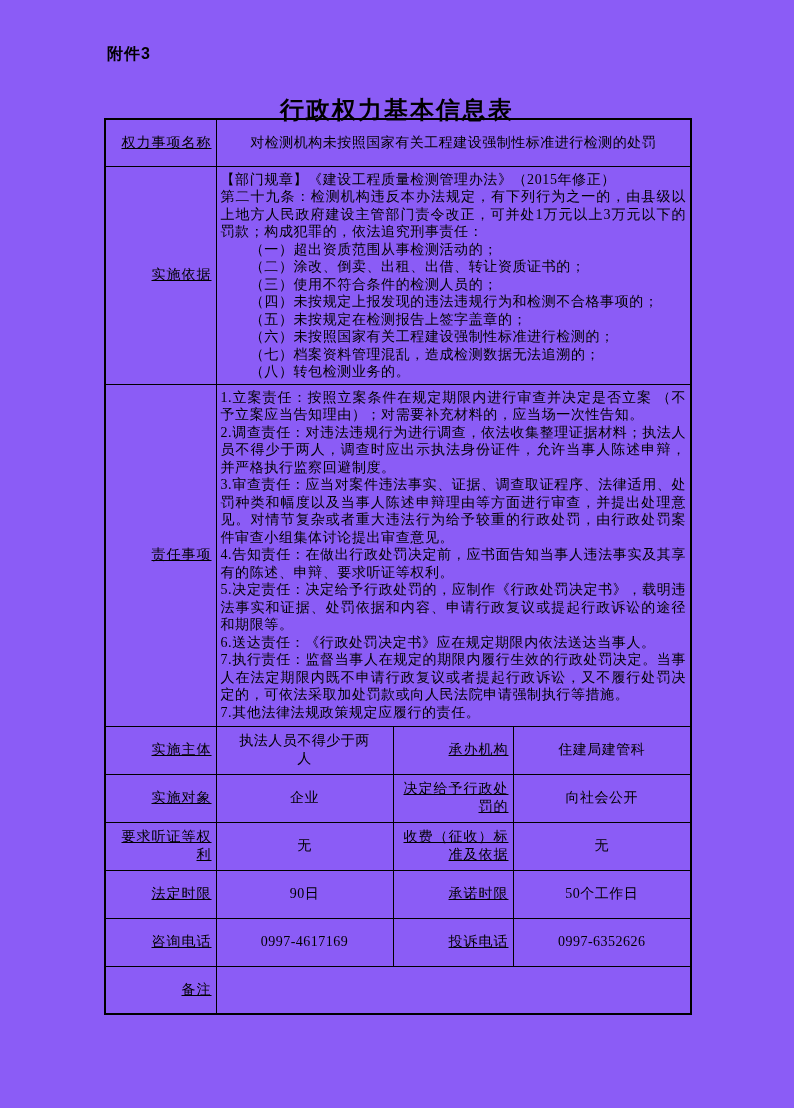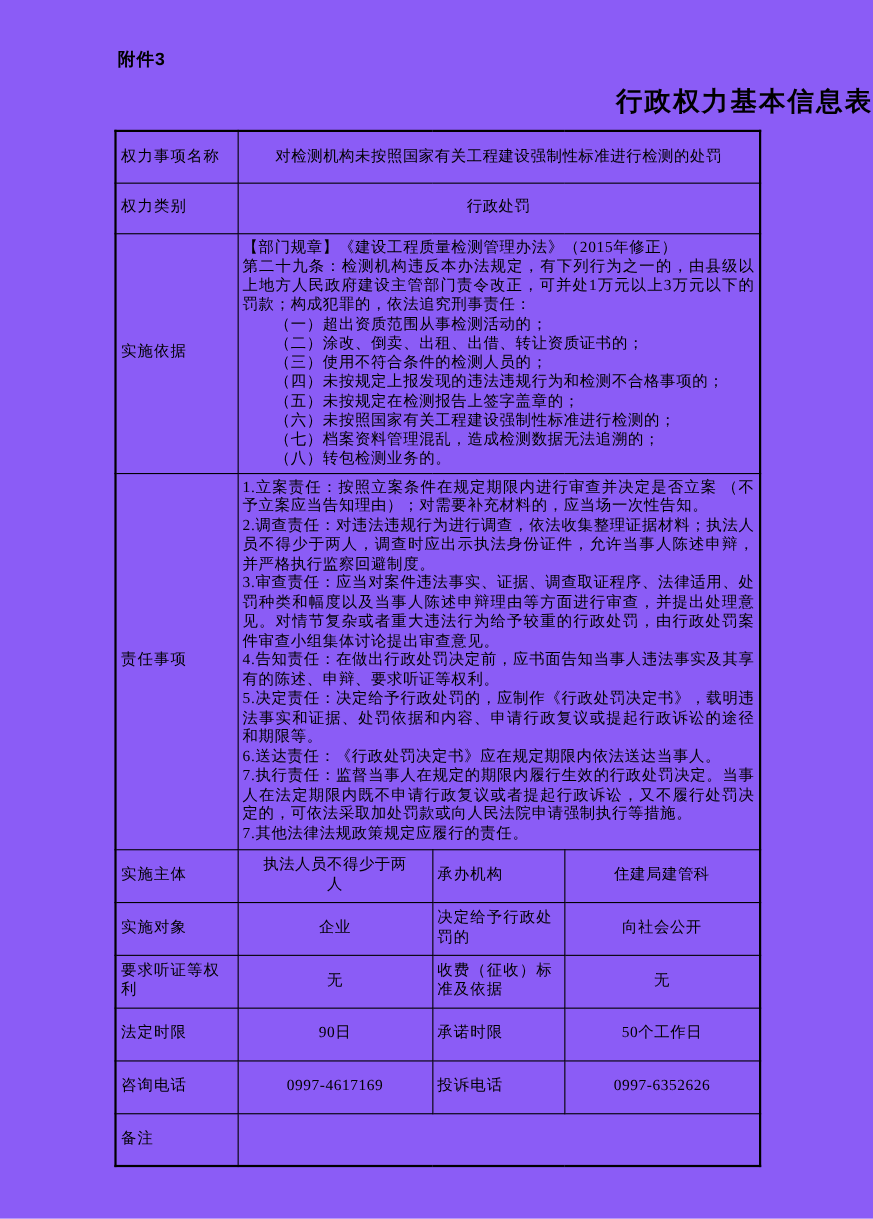--- a/index.html
+++ b/index.html
@@ -21,24 +21,24 @@
     left: 107px;
     top: 44px;
     font-family: "Liberation Sans", "DejaVu Sans", sans-serif;
     font-weight: bold;
     font-size: 16px;
     letter-spacing: 1px;
   }
   .doc-title {
     position: absolute;
     left: 0;
-    top: 79px;
+    top: 96px;
     width: 100%;
     margin: 0;
-    text-align: right;
+    text-align: center;
     font-size: 24px;
     font-weight: bold;
     letter-spacing: 2px;
     line-height: 28px;
     font-family: Liberation Serif, serif;
   }
   table.info-table {
     position: absolute;
     left: 104px;
     top: 118px;
@@ -47,25 +47,26 @@
     table-layout: fixed;
     border: 2px solid #000000;
   }
   table.info-table td {
     border: 1px solid #000000;
     font-size: 14px;
     color: #000000;
     overflow: hidden;
   }
   td.lbl {
-    text-align: left;
+    text-align: right;
     vertical-align: middle;
     letter-spacing: 1px;
     padding: 2px 4px;
     line-height: 18px;
+    text-decoration: underline;
   }
   td.val {
     text-align: center;
     vertical-align: middle;
     letter-spacing: 0.5px;
     padding: 2px 20px;
     line-height: 18px;
   }
   td.txt {
     vertical-align: top;
@@ -100,24 +101,20 @@
       <col style="width:120px">
       <col style="width:178px">
     </colgroup>
     <tbody>
 
       <tr class="h47">
         <td class="lbl">权力事项名称</td>
         <td class="val" colspan="3">对检测机构未按照国家有关工程建设强制性标准进行检测的处罚</td>
       </tr>
 
-      <tr class="h46">
-        <td class="lbl">权力类别</td>
-        <td class="val" colspan="3">行政处罚</td>
-      </tr>
 
       <tr class="h-legal">
         <td class="lbl">实施依据</td>
         <td class="txt" colspan="3">
           <div class="para">【部门规章】《建设工程质量检测管理办法》（2015年修正）</div>
           <div class="para">第二十九条：检测机构违反本办法规定，有下列行为之一的，由县级以上地方人民政府建设主管部门责令改正，可并处1万元以上3万元以下的罚款；构成犯罪的，依法追究刑事责任：</div>
           <div class="para">　　（一）超出资质范围从事检测活动的；</div>
           <div class="para">　　（二）涂改、倒卖、出租、出借、转让资质证书的；</div>
           <div class="para">　　（三）使用不符合条件的检测人员的；</div>
           <div class="para">　　（四）未按规定上报发现的违法违规行为和检测不合格事项的；</div>

